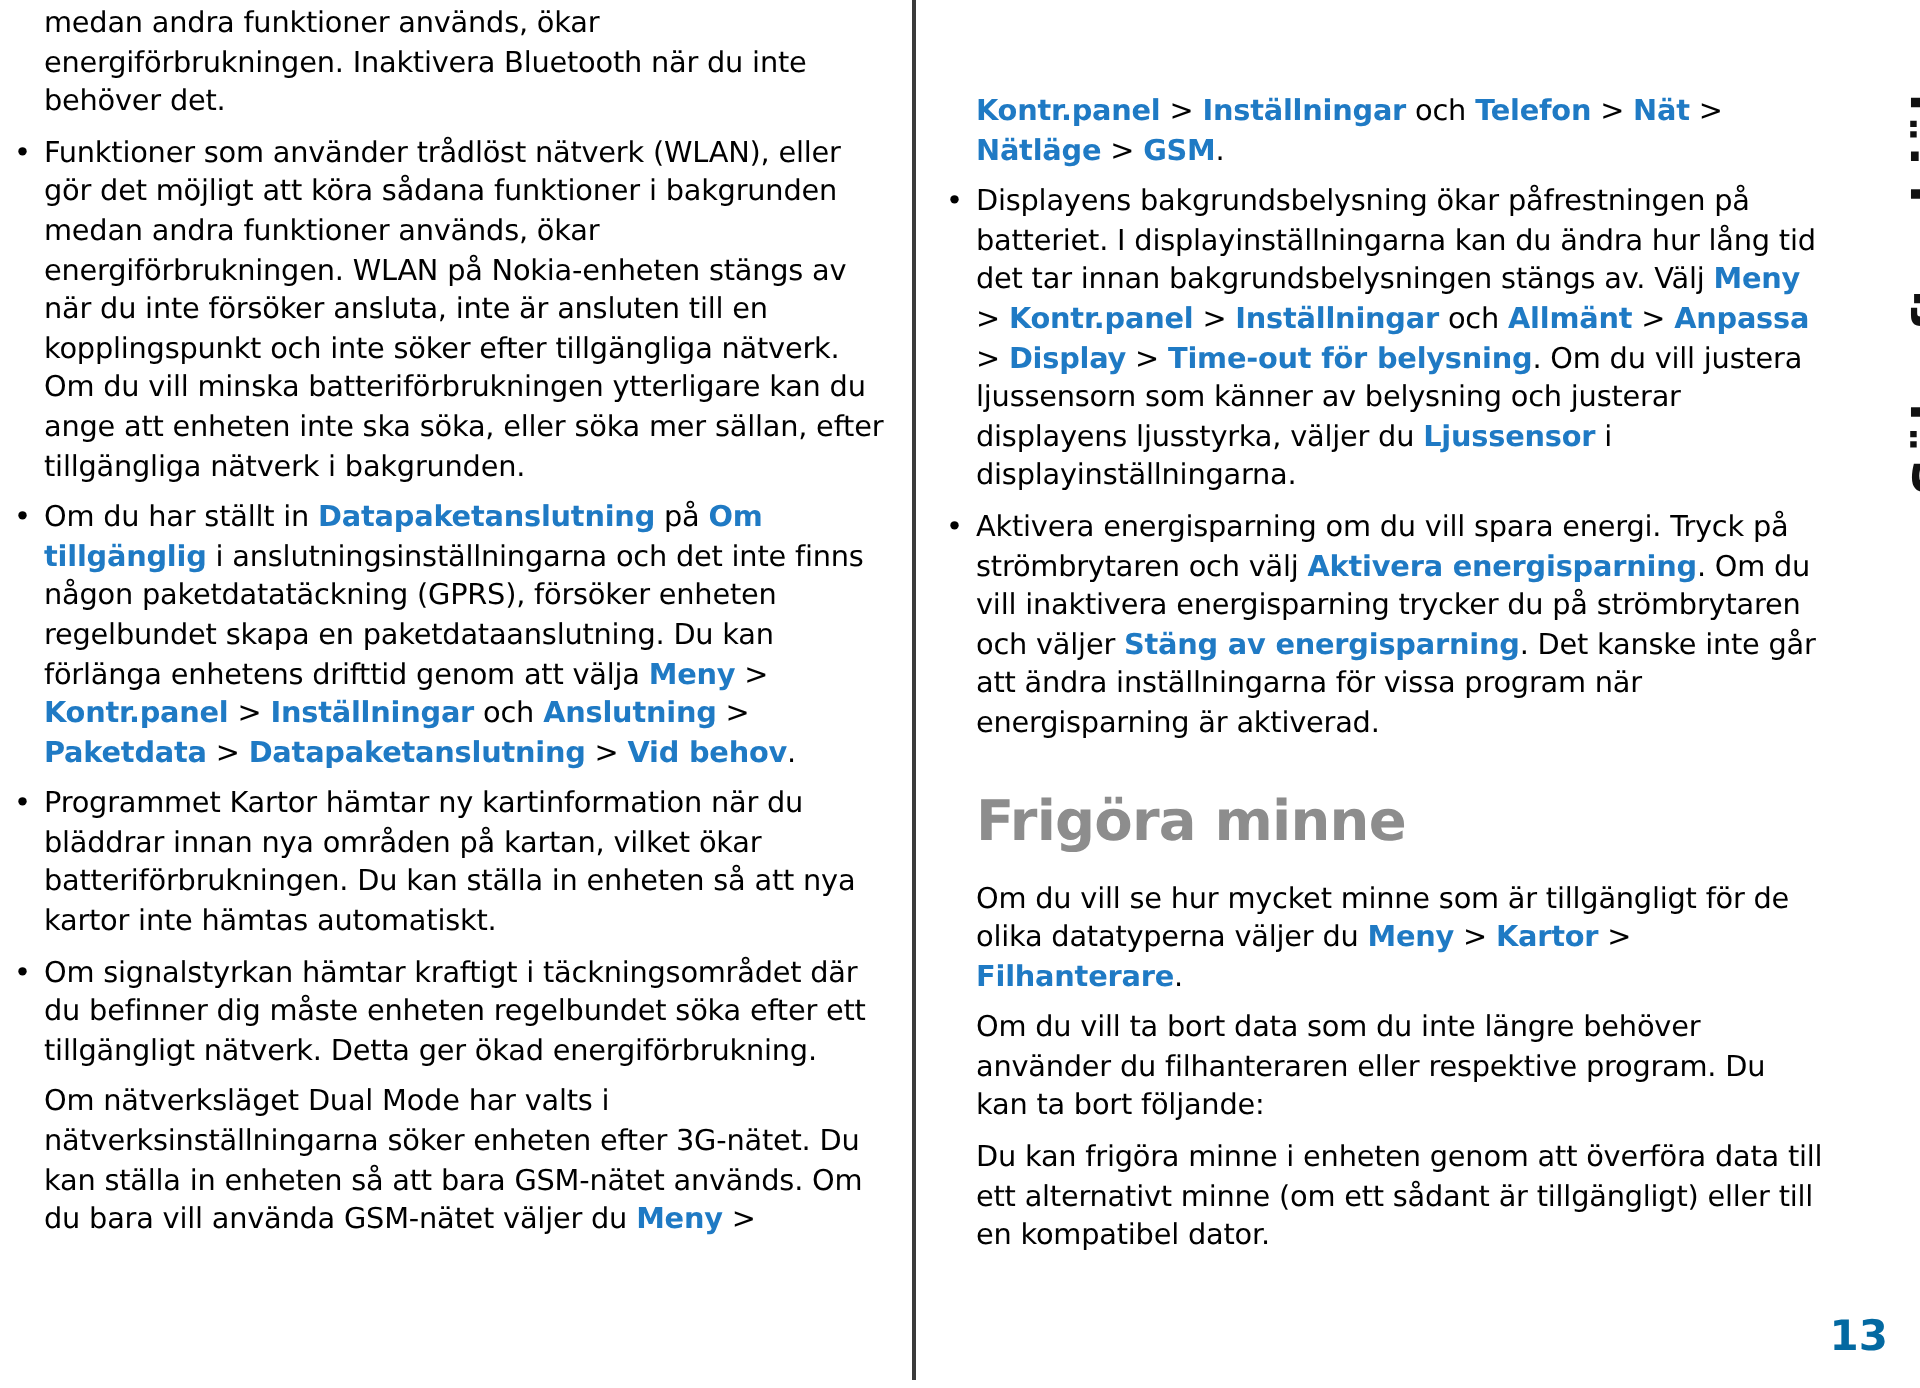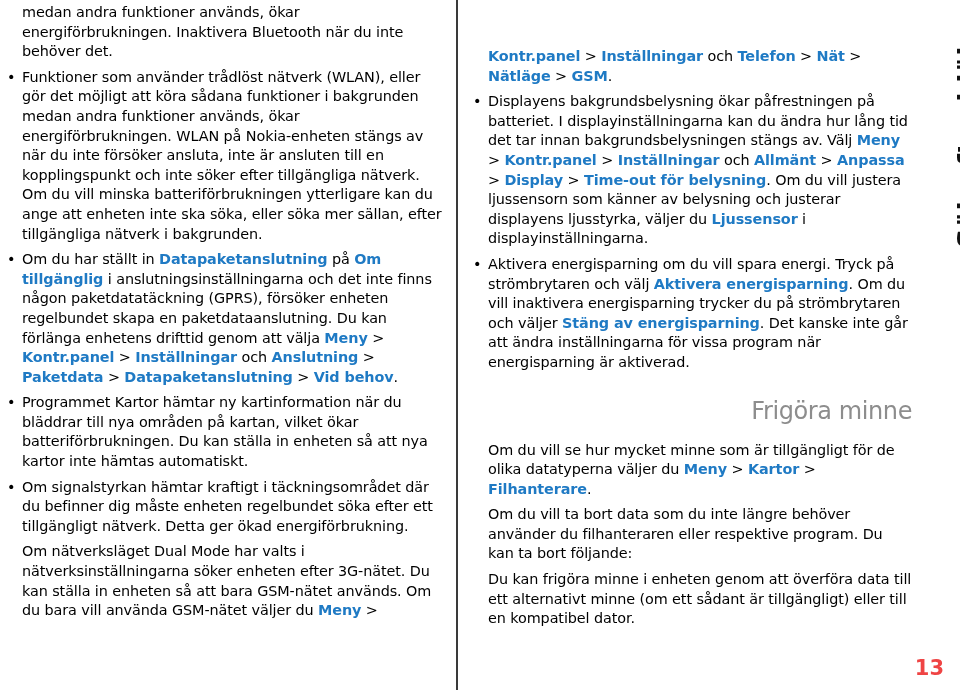--- a/index.html
+++ b/index.html
@@ -67,26 +67,25 @@
     color: #1f7ac4;
     font-weight: bold;
   }
   .sep {
     color: #000000;
     font-weight: normal;
   }
   h2.heading {
     margin: 0;
     padding: 0;
-    font-size: 24px;
+    font-size: 28px;
     line-height: 40px;
-    font-weight: normal;
+    font-weight: bold;
     color: #8d8d8d;
     letter-spacing: -0.4px;
-    text-align: right;
   }
   .heading-wrap {
     margin: 18px 0 10px 0;
   }
   .sidebar-tab {
     position: absolute;
     right: 0px;
     top: 0px;
     width: 48px;
     height: 260px;
@@ -102,37 +101,37 @@
     transform-origin: left top;
     left: 40px;
     top: 248px;
   }
   .page-number {
     position: absolute;
     right: 16px;
     bottom: 14px;
     font-size: 21px;
     font-weight: bold;
-    color: #ef4444;
+    color: #0369a1;
     letter-spacing: 0px;
   }
 </style>
 </head>
 <body>
 
 <div class="page">
 
   <div class="divider"></div>
 
   <div class="column col-left">
     <div id="left-blocks">
         <p class="blk"><span>medan andra funktioner används, ökar energiförbrukningen. Inaktivera Bluetooth när du inte behöver det.</span></p>
         <p class="blk bullet"><span class="dot">•</span><span>Funktioner som använder trådlöst nätverk (WLAN), eller gör det möjligt att köra sådana funktioner i bakgrunden medan andra funktioner används, ökar energiförbrukningen. WLAN på Nokia-enheten stängs av när du inte försöker ansluta, inte är ansluten till en kopplingspunkt och inte söker efter tillgängliga nätverk. Om du vill minska batteriförbrukningen ytterligare kan du ange att enheten inte ska söka, eller söka mer sällan, efter tillgängliga nätverk i bakgrunden.</span></p>
         <p class="blk bullet"><span class="dot">•</span><span>Om du har ställt in </span><span class="lnk">Datapaketanslutning</span><span> på </span><span class="lnk">Om tillgänglig</span><span> i anslutningsinställningarna och det inte finns någon paketdatatäckning (GPRS), försöker enheten regelbundet skapa en paketdataanslutning. Du kan förlänga enhetens drifttid genom att välja </span><span class="lnk">Meny</span><span class="sep"> &gt; </span><span class="lnk">Kontr.panel</span><span class="sep"> &gt; </span><span class="lnk">Inställningar</span><span> och </span><span class="lnk">Anslutning</span><span class="sep"> &gt; </span><span class="lnk">Paketdata</span><span class="sep"> &gt; </span><span class="lnk">Datapaketanslutning</span><span class="sep"> &gt; </span><span class="lnk">Vid behov</span><span>.</span></p>
-        <p class="blk bullet"><span class="dot">•</span><span>Programmet Kartor hämtar ny kartinformation när du bläddrar till nya områden på kartan, vilket ökar batteriförbrukningen. Du kan ställa in enheten så att nya kartor inte hämtas automatiskt.</span></p>
+        <p class="blk bullet"><span class="dot">•</span><span>Programmet Kartor hämtar ny kartinformation när du bläddrar innan nya områden på kartan, vilket ökar batteriförbrukningen. Du kan ställa in enheten så att nya kartor inte hämtas automatiskt.</span></p>
         <p class="blk bullet"><span class="dot">•</span><span>Om signalstyrkan hämtar kraftigt i täckningsområdet där du befinner dig måste enheten regelbundet söka efter ett tillgängligt nätverk. Detta ger ökad energiförbrukning.</span></p>
         <p class="blk"><span>Om nätverksläget Dual Mode har valts i nätverksinställningarna söker enheten efter 3G-nätet. Du kan ställa in enheten så att bara GSM-nätet används. Om du bara vill använda GSM-nätet väljer du </span><span class="lnk">Meny</span><span class="sep"> &gt; </span></p>
       </div>
   </div>
 
   <div class="column col-right">
     <div id="right-blocks">
         <p class="blk"><span class="lnk">Kontr.panel</span><span class="sep"> &gt; </span><span class="lnk">Inställningar</span><span> och </span><span class="lnk">Telefon</span><span class="sep"> &gt; </span><span class="lnk">Nät</span><span class="sep"> &gt; </span><span class="lnk">Nätläge</span><span class="sep"> &gt; </span><span class="lnk">GSM</span><span>.</span></p>
         <p class="blk bullet"><span class="dot">•</span><span>Displayens bakgrundsbelysning ökar påfrestningen på batteriet. I displayinställningarna kan du ändra hur lång tid det tar innan bakgrundsbelysningen stängs av. Välj </span><span class="lnk">Meny</span><span class="sep"> &gt; </span><span class="lnk">Kontr.panel</span><span class="sep"> &gt; </span><span class="lnk">Inställningar</span><span> och </span><span class="lnk">Allmänt</span><span class="sep"> &gt; </span><span class="lnk">Anpassa</span><span class="sep"> &gt; </span><span class="lnk">Display</span><span class="sep"> &gt; </span><span class="lnk">Time-out för belysning</span><span>. Om du vill justera ljussensorn som känner av belysning och justerar displayens ljusstyrka, väljer du </span><span class="lnk">Ljussensor</span><span> i displayinställningarna.</span></p>
         <p class="blk bullet"><span class="dot">•</span><span>Aktivera energisparning om du vill spara energi. Tryck på strömbrytaren och välj </span><span class="lnk">Aktivera energisparning</span><span>. Om du vill inaktivera energisparning trycker du på strömbrytaren och väljer </span><span class="lnk">Stäng av energisparning</span><span>. Det kanske inte går att ändra inställningarna för vissa program när energisparning är aktiverad.</span></p>

